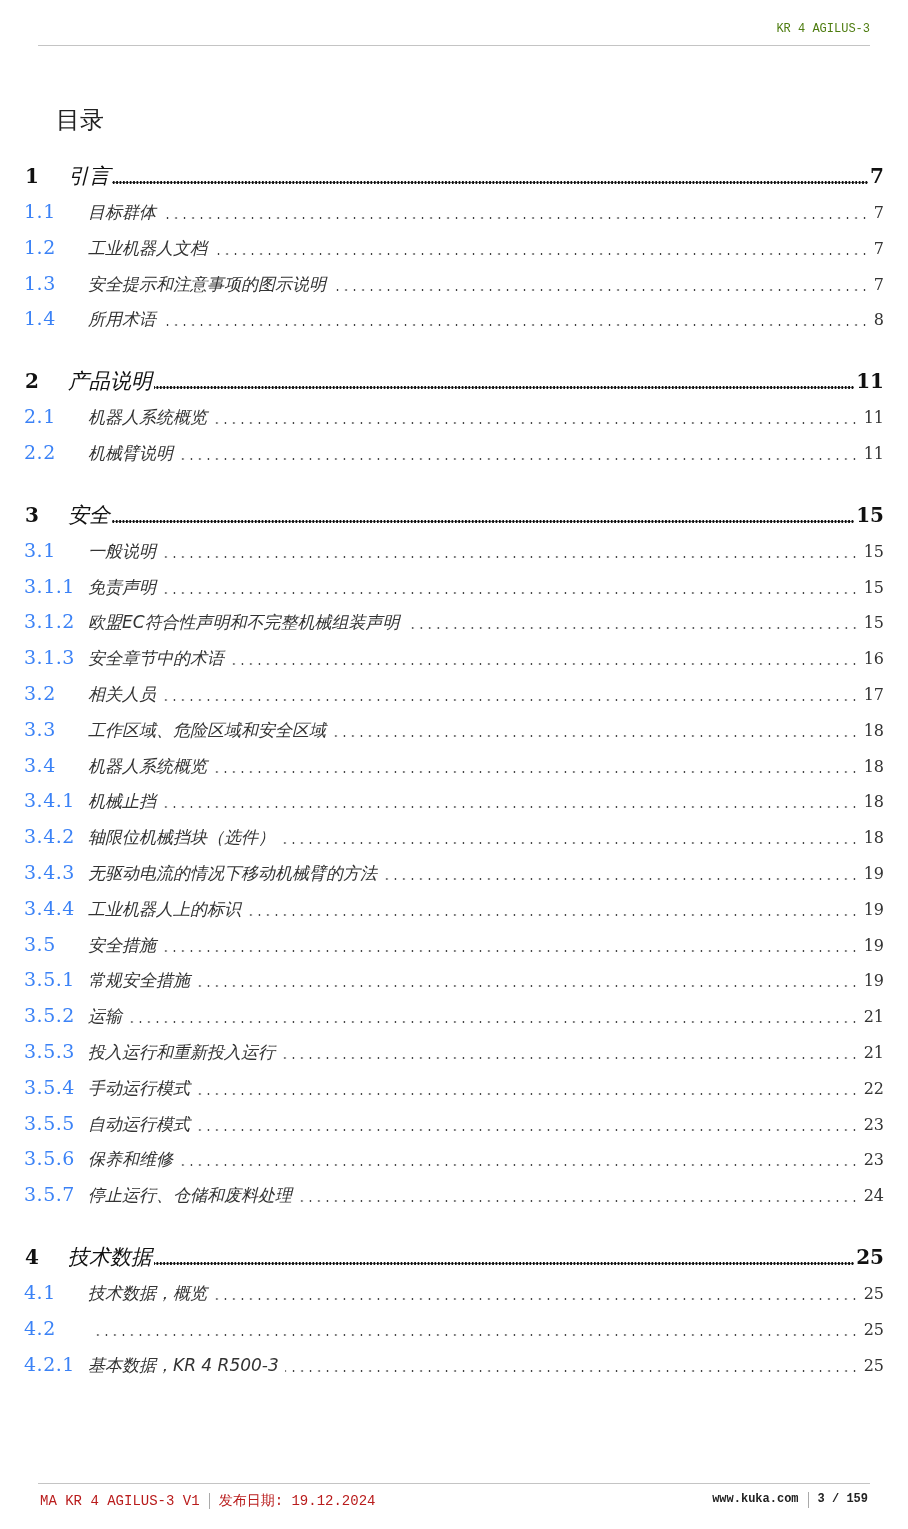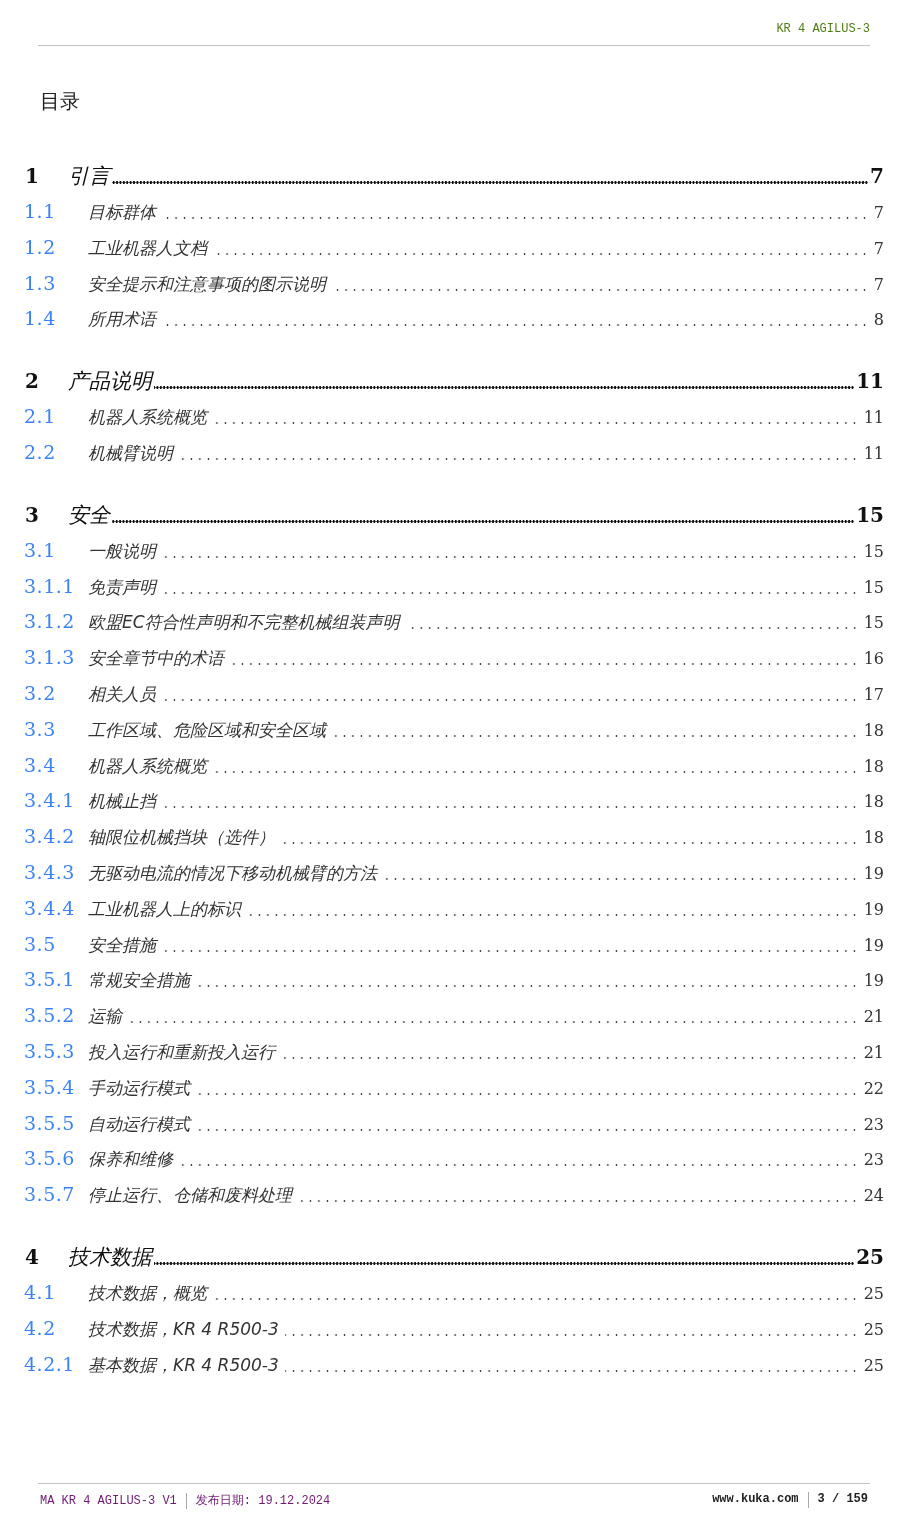--- a/index.html
+++ b/index.html
@@ -1,37 +1,37 @@
 <!DOCTYPE html>
 <html><head>
 <meta charset="utf-8">
 <style>
   html, body { margin: 0; padding: 0; background: #ffffff; }
   body { width: 908px; height: 1529px; position: relative; overflow: hidden; color: #1a1a1a; font-family: "DejaVu Serif", "Liberation Serif", serif; }
   .header-text { position: absolute; right: 38px; top: 22px; font-family: "Liberation Mono", "DejaVu Sans Mono", monospace; font-size: 12px; color: #4d7c0f; }
   .hr { position: absolute; left: 38px; right: 38px; height: 1px; background: #c4c4c4; }
   .hr.top { top: 45px; }
   .hr.bottom { top: 1483px; }
-  .page-title { position: absolute; left: 40px; top: 88px; font-family: "DejaVu Sans", "Liberation Sans", sans-serif; font-size: 20px; color: #222; font-weight: normal; margin: 0; }
+  .page-title { position: absolute; left: 40px; top: 88px; font-family: "DejaVu Sans", "Liberation Sans", sans-serif; font-size: 24px; color: #222; font-weight: normal; margin: 16px; }
   .toc { position: absolute; left: 24px; top: 158px; width: 860px; }
   .section { margin-bottom: 26px; }
   .row { display: flex; align-items: baseline; height: 35.8px; line-height: 35.8px; white-space: nowrap; }
   .row.chapter { height: 36px; line-height: 36px; }
   .num { width: 64px; flex: none; font-family: "DejaVu Serif", serif; font-size: 19px; color: #3b82f6; letter-spacing: 0.5px; }
   .row.chapter .num { width: 43px; font-weight: bold; font-size: 20px; color: #111; padding-left: 1px; }
   .label { flex: none; font-family: "DejaVu Sans", "Liberation Sans", sans-serif; font-size: 17px; color: #333; font-style: italic; }
   .row.chapter .label { font-size: 21px; color: #111; }
   .leader { flex: 1; margin: 0 5px 0 6px; position: relative; height: 1px; align-self: baseline; }
   .leader::after { content: ""; position: absolute; left: 0; right: 0; bottom: -1px; height: 2px;
     background-image: radial-gradient(circle, #333 0.9px, transparent 1.1px); background-size: 8.5px 2px; background-repeat: repeat-x; background-position: right; }
   .row.chapter .leader { margin: 0 2px 0 2px; }
   .row.chapter .leader::after { height: 3px; bottom: -1px; background-image: radial-gradient(circle, #111 1.2px, transparent 1.4px); background-size: 3.4px 3px; }
   .page { flex: none; font-family: "DejaVu Serif", serif; font-size: 16px; color: #333; text-align: right; }
   .row.chapter .page { font-size: 20px; font-weight: bold; color: #111; }
-  .footer-left { position: absolute; left: 40px; top: 1492px; font-family: "Liberation Mono", "DejaVu Sans Mono", monospace; font-size: 12px; color: #701a75; display: flex; align-items: center; justify-content: flex-end; }
+  .footer-left { position: absolute; left: 40px; top: 1492px; font-family: "Liberation Mono", "DejaVu Sans Mono", monospace; font-size: 14px; color: #b91c1c; display: flex; align-items: center; justify-content: flex-end; }
   .footer-right { position: absolute; right: 40px; top: 1492px; font-family: "Liberation Mono", "DejaVu Sans Mono", monospace; font-size: 12px; color: #222; display: flex; }
   .sep { display: inline-block; width: 1px; height: 16px; background: #aaa; margin: 0 9px; }
   .bold { font-weight: bold; }
 </style>
 </head>
 <body>
 
 <div>
   <span class="header-text">KR 4 AGILUS-3</span>
   <div class="hr top"></div>
@@ -222,21 +222,20 @@
         <span class="page">25</span>
       </div>
       <div class="row">
         <span class="num">4.1</span>
         <span class="label">技术数据，概览</span>
         <span class="leader"></span>
         <span class="page">25</span>
       </div>
       <div class="row">
         <span class="num">4.2</span>
-        <span class="label">技术数据，KR 4 R500-3</span>
         <span class="leader"></span>
         <span class="page">25</span>
       </div>
       <div class="row">
         <span class="num">4.2.1</span>
         <span class="label">基本数据，KR 4 R500-3</span>
         <span class="leader"></span>
         <span class="page">25</span>
       </div>
     </div>

